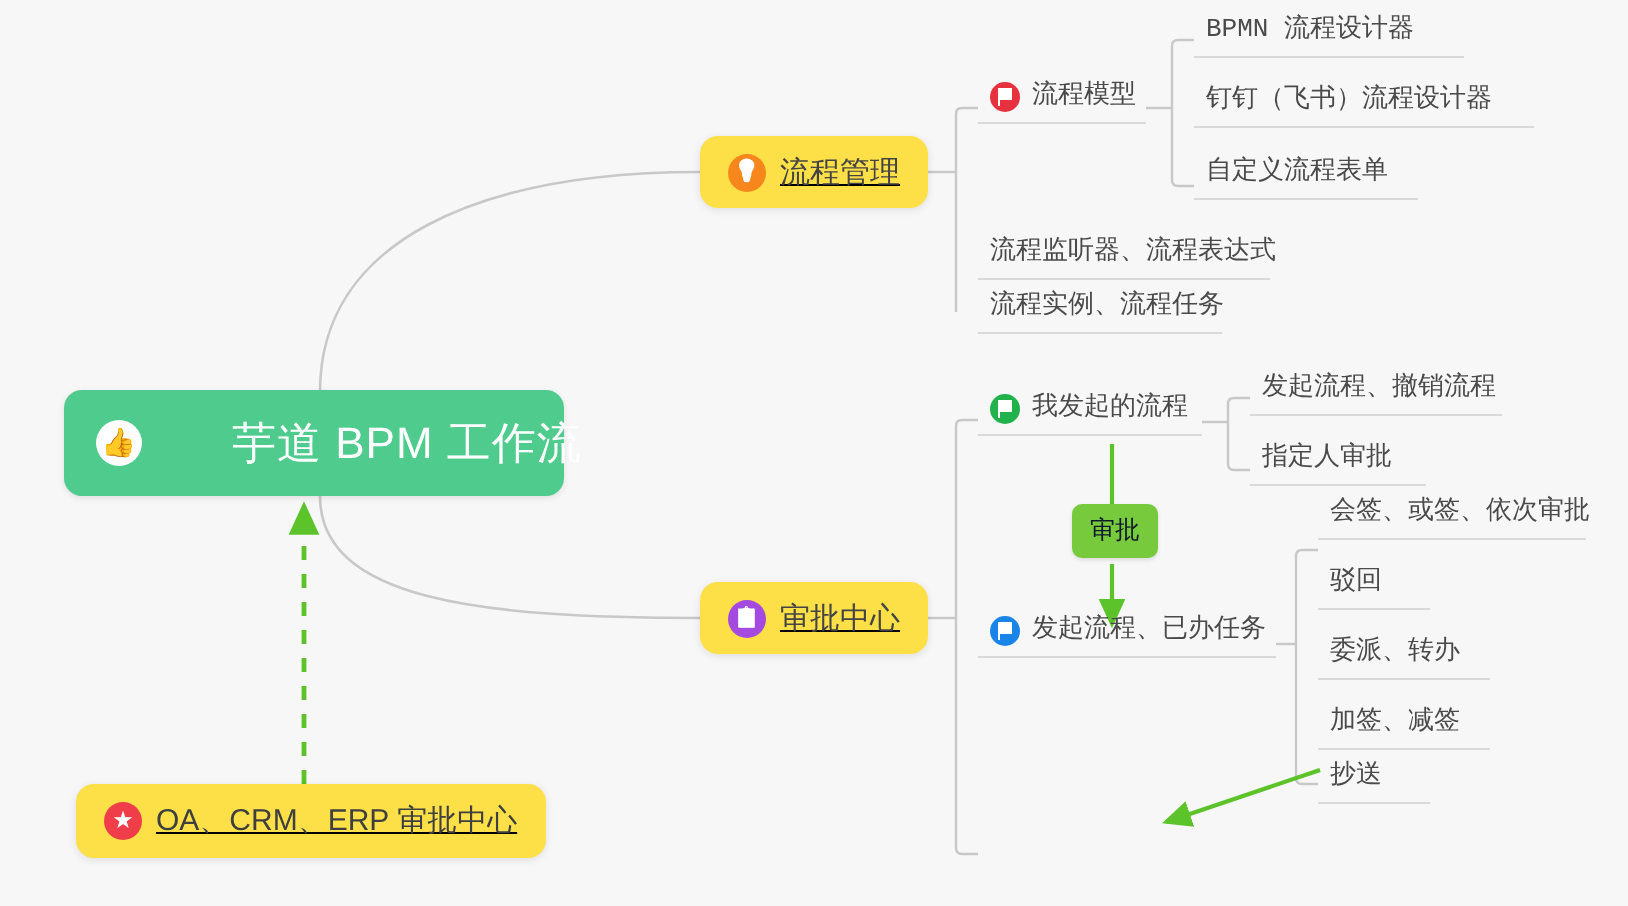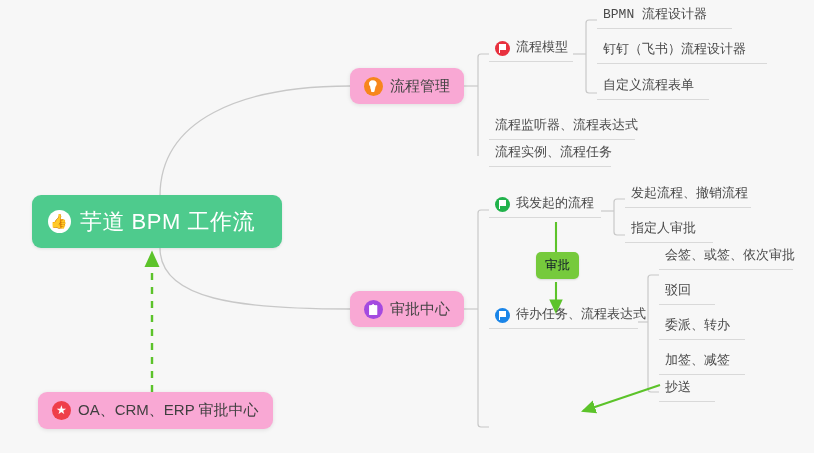--- a/index.html
+++ b/index.html
@@ -15,29 +15,30 @@
 
   
   .root-node{
     position:absolute;left:32px;top:195px;width:250px;height:53px;
     background:#4ecb8d;border-radius:9px;
     display:flex;align-items:center;gap:9px;
     padding:0 16px;box-sizing:border-box;
     box-shadow:0 1px 3px rgba(0,0,0,0.10);
   }
   .root-label{
-    color:#ffffff;font-size:22px;letter-spacing:0.5px;white-space:nowrap;
+    color:#ffffff;font-size:22px;letter-spacing:0.5px;white-space:nowrap;margin-left:36px;
   }
 
   
   .pill-node{
-    position:absolute;background:#f9a8d4;border-radius:9px;
+    position:absolute;background:#fde047;border-radius:9px;
     display:flex;align-items:center;gap:7px;
     padding:0 14px;box-sizing:border-box;height:36px;
     box-shadow:0 1px 4px rgba(0,0,0,0.10);
+    text-decoration:underline;
   }
   .pill-label{font-size:15px;color:#444444;white-space:nowrap;}
 
   .node-manage{left:350px;top:68px;}
   .node-approve{left:350px;top:291px;}
   .node-bottom{left:38px;top:392px;height:37px;}
   .node-bottom .pill-label{font-size:15px;color:#3f3f3f;}
 
   
   .leaf{
@@ -179,21 +180,21 @@
 
   <div class="leaf with-icon" style="left:489px;top:196px;width:112px;">
     <span class="ic ic-flag flag-green"></span>
     <span>我发起的流程</span>
   </div>
   <div class="leaf" style="left:625px;top:186px;width:126px;">发起流程、撤销流程</div>
   <div class="leaf" style="left:625px;top:221px;width:88px;">指定人审批</div>
 
   <div class="leaf with-icon" style="left:489px;top:307px;width:149px;">
     <span class="ic ic-flag flag-blue"></span>
-    <span>待办任务、流程表达式</span>
+    <span>发起流程、已办任务</span>
   </div>
   <div class="leaf" style="left:659px;top:248px;width:134px;">会签、或签、依次审批</div>
   <div class="leaf" style="left:659px;top:283px;width:56px;">驳回</div>
   <div class="leaf" style="left:659px;top:318px;width:86px;">委派、转办</div>
   <div class="leaf" style="left:659px;top:353px;width:86px;">加签、减签</div>
   <div class="leaf" style="left:659px;top:380px;width:56px;">抄送</div>
 
 
   <div class="badge-approve">审批</div>
 

